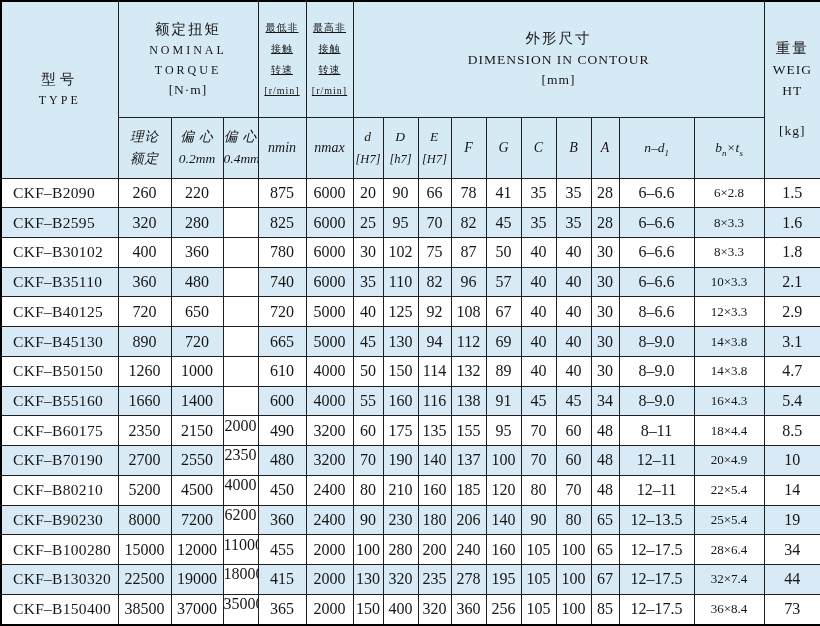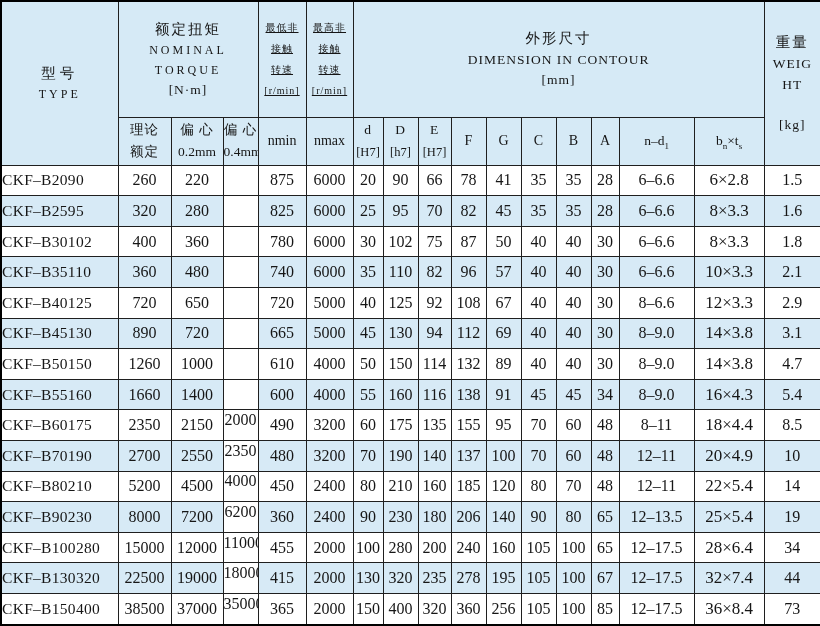--- a/index.html
+++ b/index.html
@@ -17,26 +17,26 @@
   .h-zh { display:block; font-size:14.5px; letter-spacing:2px; line-height:21px; }
   .h-en { display:block; font-size:12px; letter-spacing:3px; line-height:20px; }
   .h-en-tight { display:block; font-size:13.5px; letter-spacing:1px; line-height:21px; }
   .h-unit { display:block; font-size:13.5px; letter-spacing:1px; line-height:20px; }
   .h-line { display:block; font-size:10px; line-height:21px; letter-spacing:1px;text-decoration:underline; }
   .h-sym { display:block; font-size:14px; line-height:18px; }
   .h-sub2 { display:block; font-size:13.5px; line-height:22px; letter-spacing:1px; }
   sub.fit { font-size:9px; }
   tbody td { text-align:center; vertical-align:middle; font-size:16px; background:#ffffff; }
   tbody tr.stripe td { background:#d7eaf6; }
-  tbody td.col-0 { text-align:left; padding-left:0; font-size:15.5px; letter-spacing:0.3px; }
+  tbody td.col-0 { text-align:left; padding-left:11px; font-size:15.5px; letter-spacing:0.3px; }
   tbody td.col-3 { background:#ffffff !important; }
   tbody td.col-3 span { position:relative; top:-5px; }
-  tbody td.col-15 { font-size:17px;margin-top:24px; }
+  tbody td.col-15 { font-size:13px;margin-top:24px; }
   thead tr.r1 { height:116px; }
-  thead tr.r2 { height:48px; }
+  thead tr.r2 { height:61px;font-style:italic; }
 </style>
 </head>
 <body>
 
 <div class="page">
   <table class="spec">
     <colgroup>
       <col style="width:117px">
         <col style="width:53px">
         <col style="width:52px">

